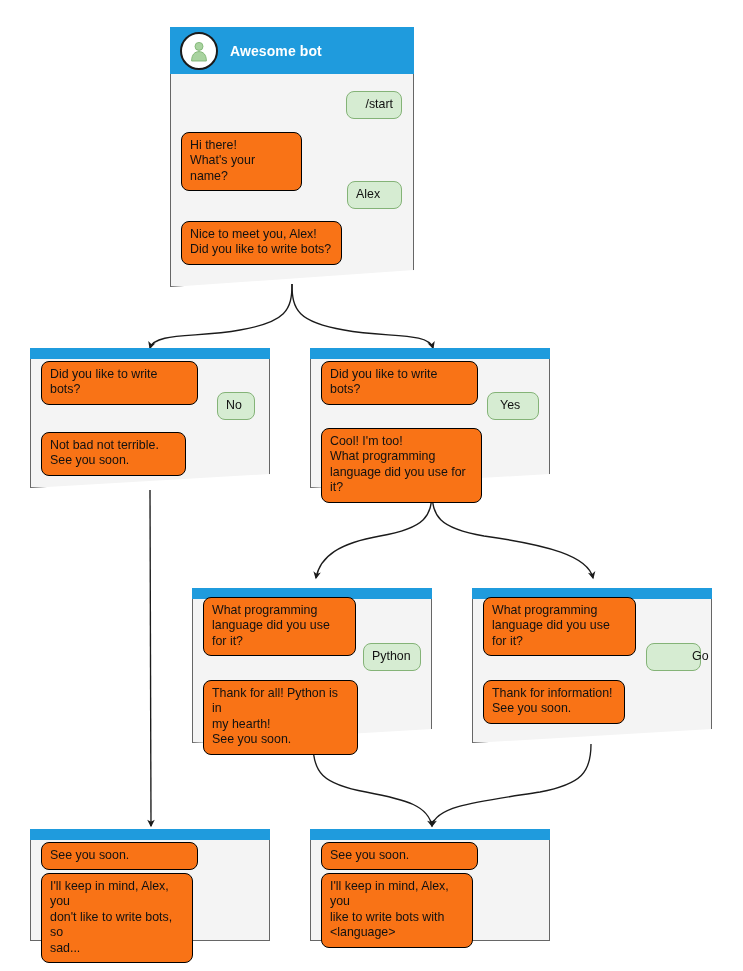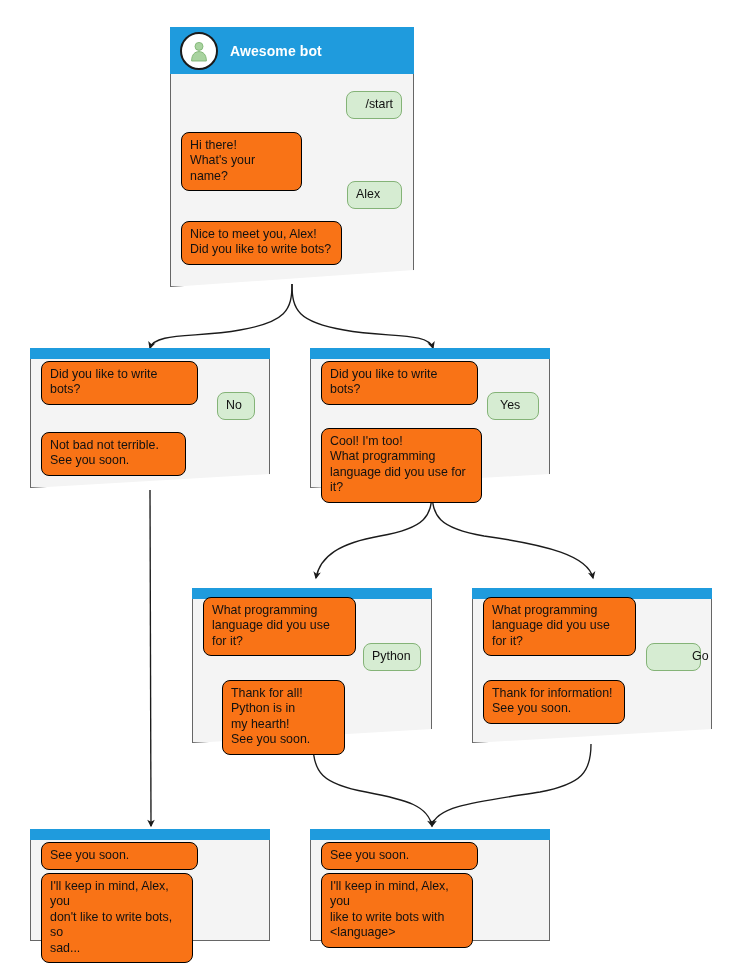--- a/index.html
+++ b/index.html
@@ -180,21 +180,21 @@
     </div>
   </div>
 
   <div class="card" style="left:192px; top:588px; width:240px; height:155px;">
     <div class="card-skew" style="clip-path: polygon(0 0, 100% 0, 100% 91%, 0 100%);"></div>
     <div class="card-body">
       <div class="titlebar thin"></div>
       <div class="msg bot" style="left:11px; top:9px; width:153px;">What programming
 language did you use for it?</div>
       <div class="msg user" style="right:11px; top:55px; width:58px;">Python</div>
-      <div class="msg bot" style="left:11px; top:92px; width:123px;margin-left:19px;">Thank for all! Python is in
+      <div class="msg bot" style="left:11px; top:92px; width:155px;">Thank for all! Python is in
 my hearth!
 See you soon.</div>
     </div>
   </div>
 
   <div class="card" style="left:472px; top:588px; width:240px; height:155px;">
     <div class="card-skew" style="clip-path: polygon(0 0, 100% 0, 100% 91%, 0 100%);"></div>
     <div class="card-body">
       <div class="titlebar thin"></div>
       <div class="msg bot" style="left:11px; top:9px; width:153px;">What programming

